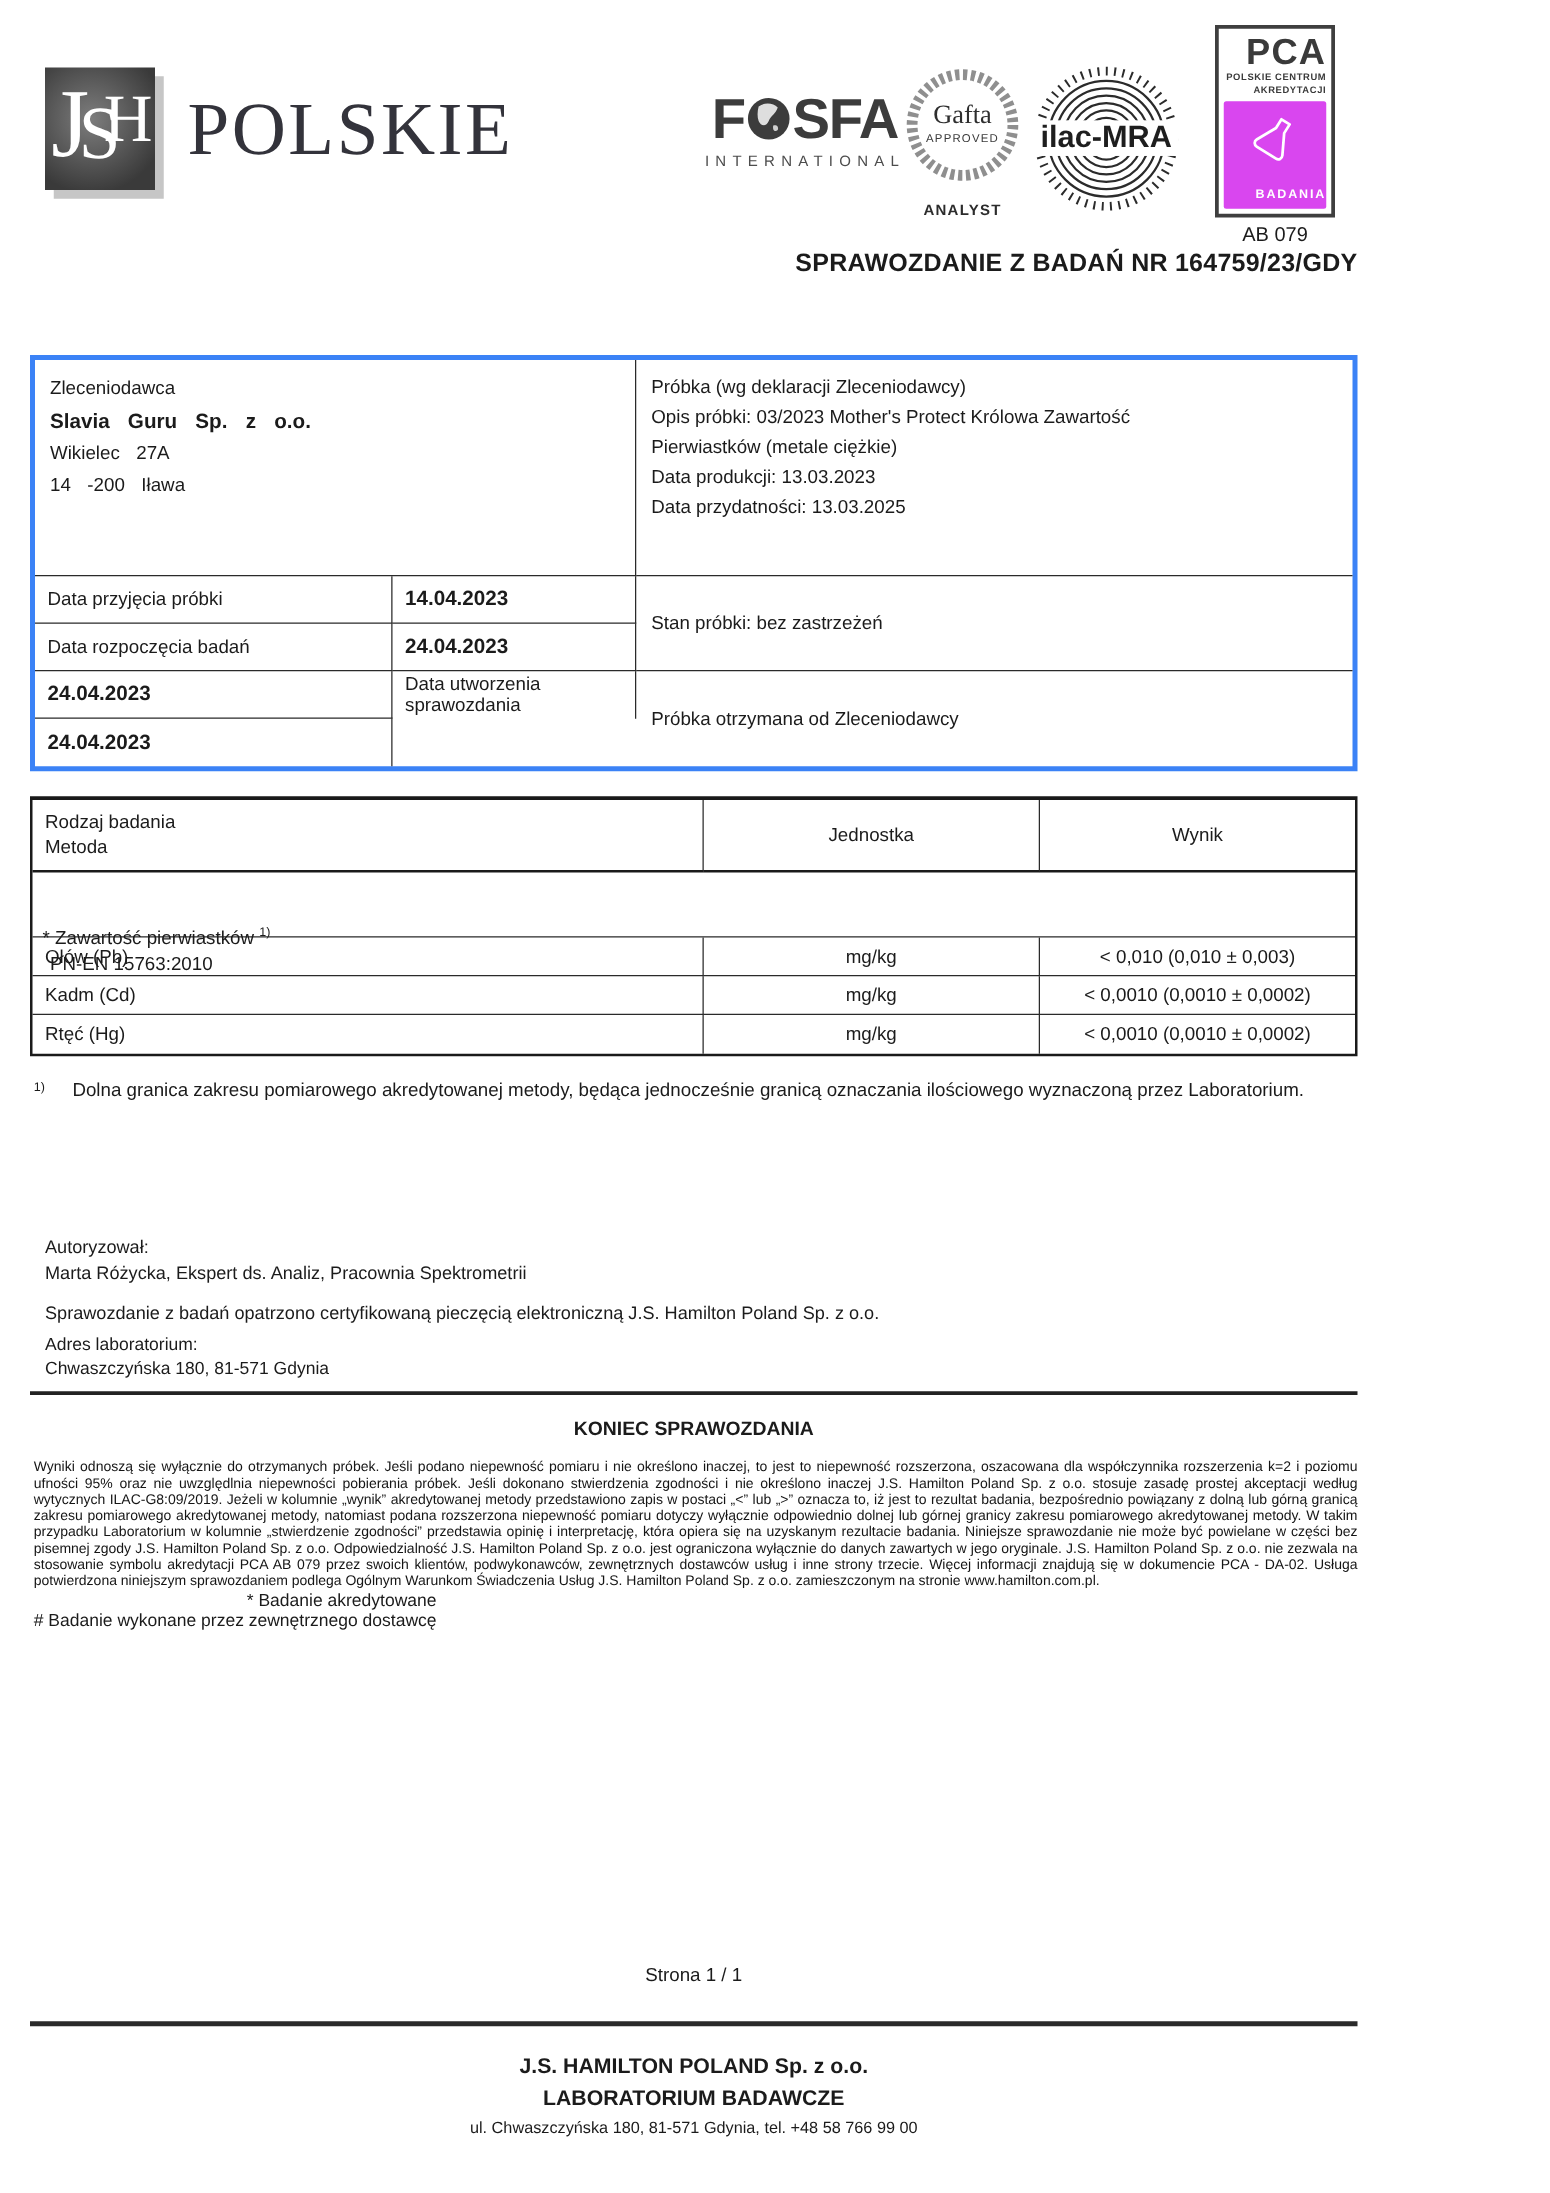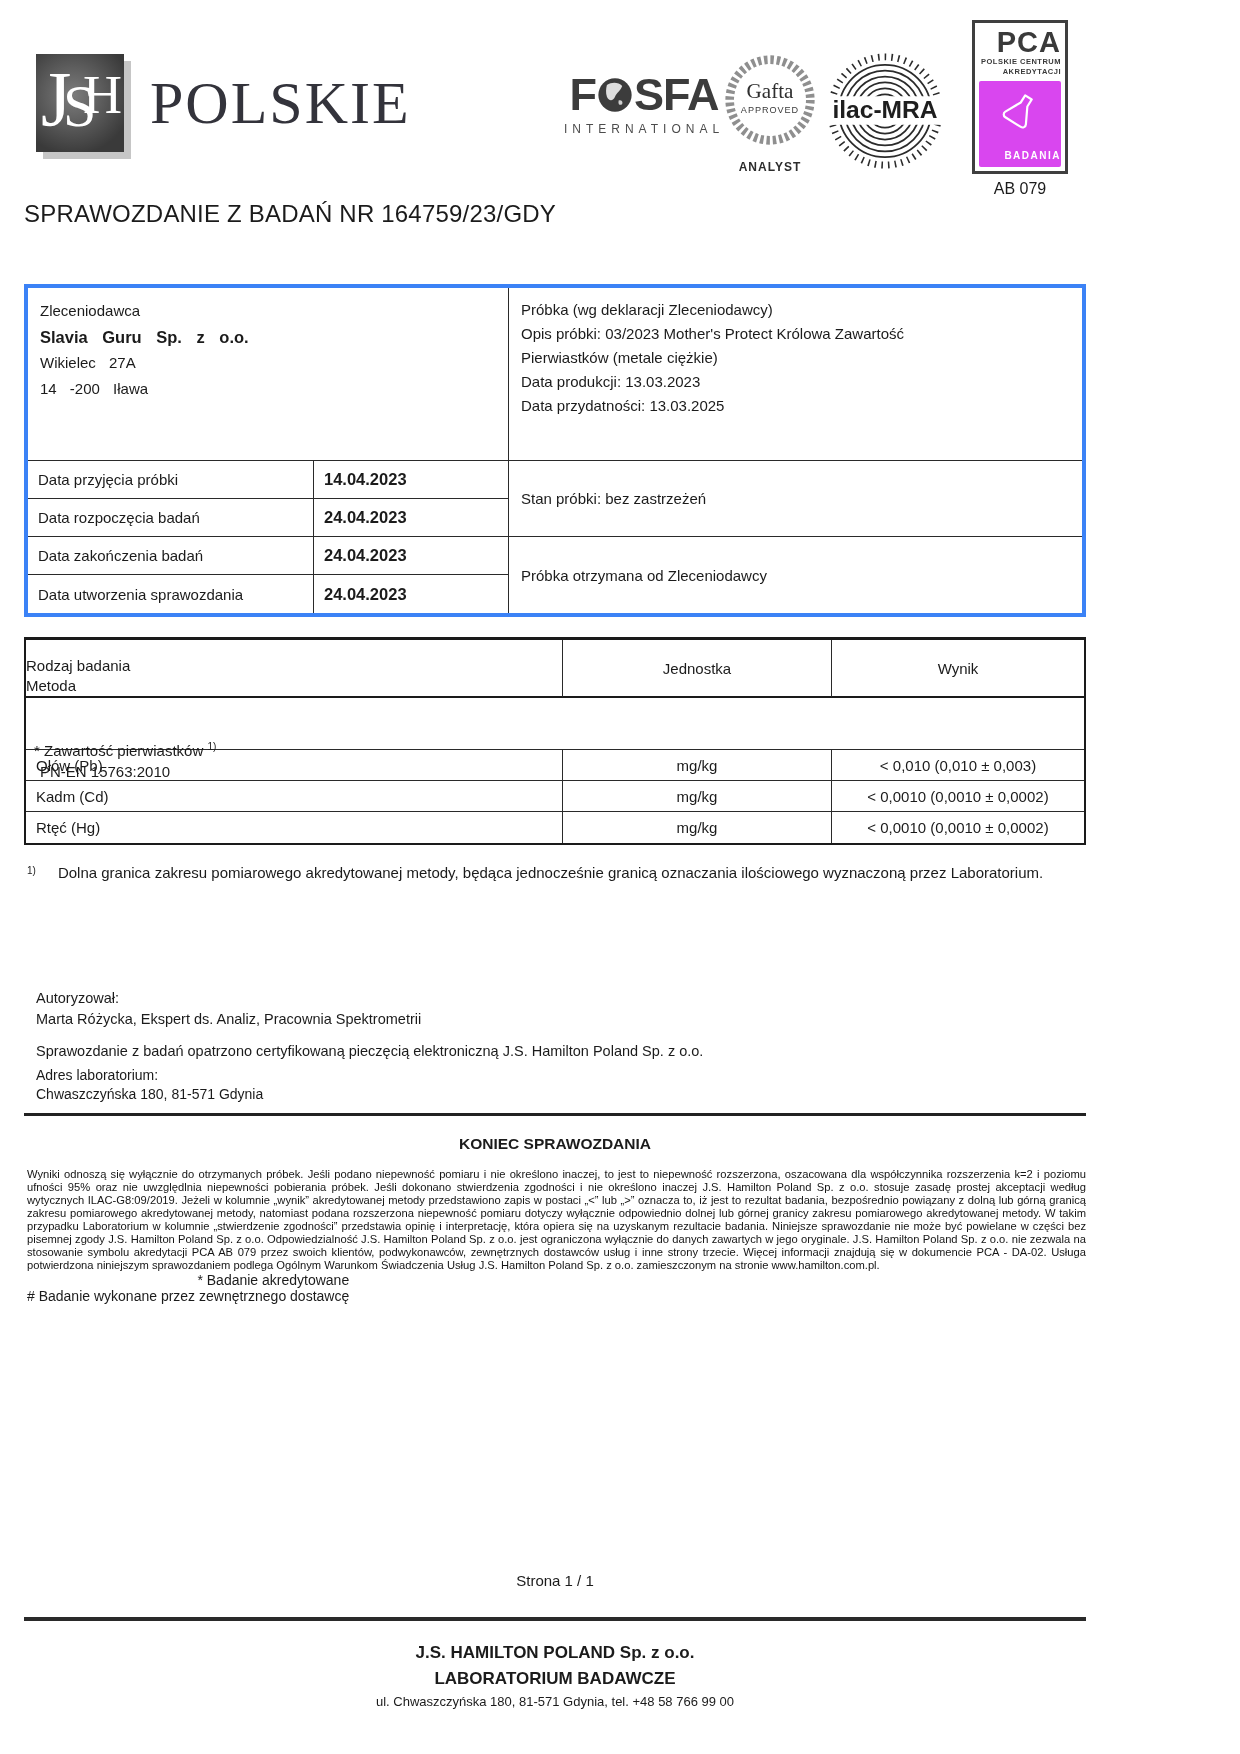--- a/index.html
+++ b/index.html
@@ -40,22 +40,22 @@
   .pca-box { border:3px solid #3f3f3f; border-radius:0; background:#fff; padding:5px 4px 4px;text-align:right; }
   .pca-name { font-size:29px; font-weight:bold; color:#3a3a3a; letter-spacing:1px; line-height:1; }
   .pca-line { font-size:7.5px; font-weight:bold; color:#3a3a3a; letter-spacing:.5px; line-height:1.3; }
   .pca-dark { margin-top:4px; background:#d946ef; border-radius:2px; height:86px; position:relative; }
   .pca-flask { position:absolute; left:50%; top:8px; transform:translateX(-50%); }
   .pca-badge { position:absolute; left:0; right:0; bottom:6px; color:#fff; font-size:10px; font-weight:bold; letter-spacing:1.5px; }
   .pca-number { margin-top:6px; font-size:16px; color:#1b1b1b; }
 
   
   .report-title {
-    position:absolute; left:24px; top:200px; width:1062px; text-align:left;
-    font-size:24px; font-weight:normal; letter-spacing:.2px;
+    position:absolute; left:24px; top:200px; width:1062px; text-align:right;
+    font-size:20px; font-weight:bold; letter-spacing:.2px;
   }
 
   
   .info-table {
     position:absolute; left:24px; top:284px; width:1062px;
     display:grid; grid-template-columns:286px 195px 1fr;
     grid-template-rows:173px 38px 38px 38px 38px;
     border:4px solid #3b82f6; font-size:15px;
   }
   .client-cell { grid-column:1/3; grid-row:1; border-right:1px solid #2a2a2a; border-bottom:1px solid #2a2a2a; padding:10px 12px; line-height:26px; }
@@ -68,21 +68,21 @@
   .stan-cell { grid-column:3; grid-row:2/4; border-bottom:1px solid #2a2a2a; padding-left:12px; display:flex; align-items:center; }
   .received-cell { grid-column:3; grid-row:4/6; padding-left:12px; display:flex; align-items:center; }
 
   
   .results-table {
     position:absolute; left:24px; top:637px; width:1062px;
     display:grid; grid-template-columns:537px 269px 1fr;
     grid-template-rows:58px 52px 31px 31px 31px;
     border:2px solid #1a1a1a; border-top-width:3px; font-size:15px;
   }
-  .rt-head1 { border-right:1px solid #2a2a2a; border-bottom:2px solid #1a1a1a; padding-left:0; display:flex; flex-direction:column; justify-content:flex-end; line-height:20px; }
+  .rt-head1 { border-right:1px solid #2a2a2a; border-bottom:2px solid #1a1a1a; padding-left:10px; display:flex; flex-direction:column; justify-content:center; line-height:20px; }
   .rt-head2 { border-right:1px solid #2a2a2a; border-bottom:2px solid #1a1a1a; display:flex; align-items:center; justify-content:center; }
   .rt-head3 { border-bottom:2px solid #1a1a1a; display:flex; align-items:center; justify-content:center; }
   .rt-section { grid-column:1/4; border-bottom:1px solid #2a2a2a; padding:6px 0 0 8px; line-height:21px;margin-top:32px; }
   .rt-section sup { font-size:10px; }
   .rt-method { padding-left:6px; }
   .rt-name { border-right:1px solid #2a2a2a; border-bottom:1px solid #2a2a2a; padding-left:10px; display:flex; align-items:center; }
   .rt-unit { border-right:1px solid #2a2a2a; border-bottom:1px solid #2a2a2a; display:flex; align-items:center; justify-content:center; }
   .rt-result { border-bottom:1px solid #2a2a2a; display:flex; align-items:center; justify-content:center; }
 
   
@@ -196,21 +196,20 @@
       <div>Data przydatności: 13.03.2025</div>
     </div>
 
     <div class="date-label">Data przyjęcia próbki</div>
     <div class="date-value">14.04.2023</div>
     <div class="stan-cell">Stan próbki: bez zastrzeżeń</div>
 
     <div class="date-label">Data rozpoczęcia badań</div>
     <div class="date-value">24.04.2023</div>
 
-    <div class="date-label">Data zakończenia badań</div>
     <div class="date-value">24.04.2023</div>
     <div class="received-cell">Próbka otrzymana od Zleceniodawcy</div>
 
     <div class="date-label no-bottom">Data utworzenia sprawozdania</div>
     <div class="date-value no-bottom">24.04.2023</div>
   </div>
 
   <div class="results-table">
     <div class="rt-head1">
       <div>Rodzaj badania</div>

